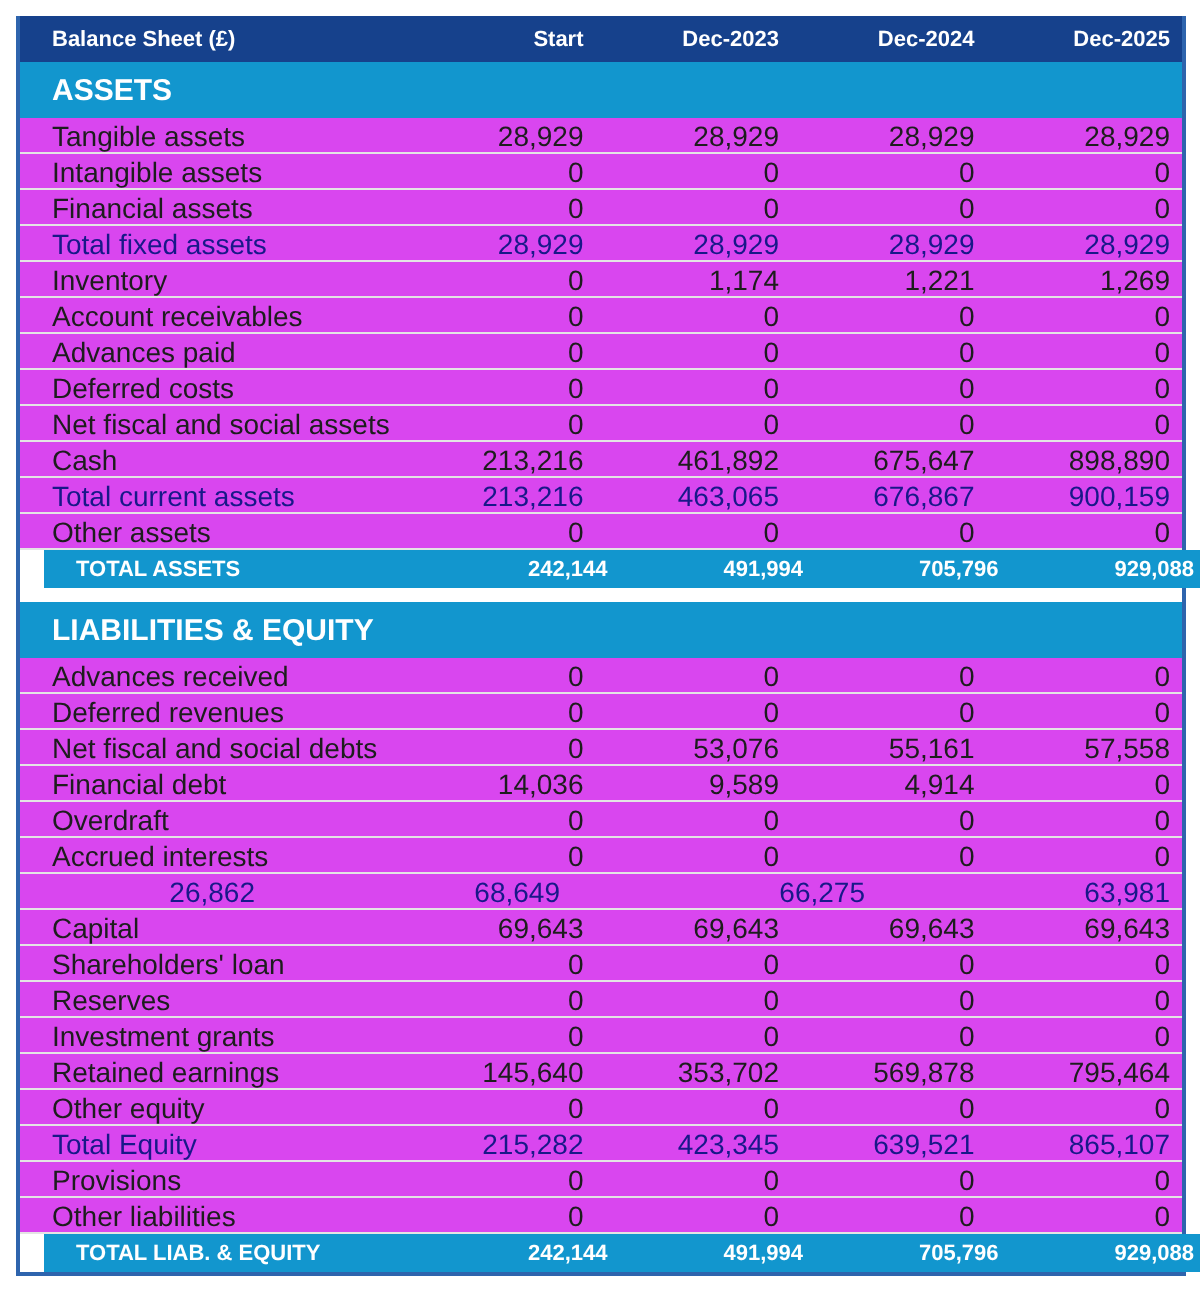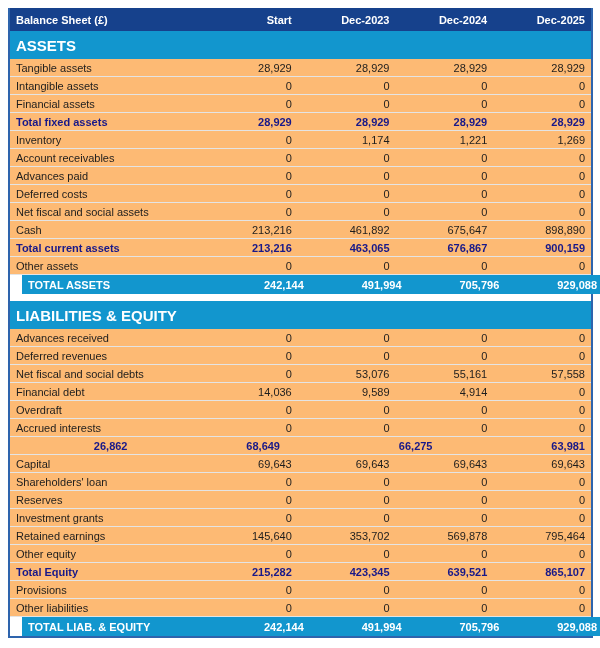--- a/index.html
+++ b/index.html
@@ -15,37 +15,37 @@
   html,body{width:600px;height:648px;background:#ffffff;overflow:hidden;
     font-family:"Liberation Sans", sans-serif;}
   .sheet{
     position:absolute;left:8px;top:8px;width:585px;
     border:2px solid var(--outer-border);
     border-top:none;
     background:#fff;
   }
   .row{display:flex;align-items:center;width:100%;}
   .cell{white-space:nowrap;overflow:hidden;}
-  .cell.label{width:190px;padding-left:6px;text-align:left;flex:none;}
+  .cell.label{width:190px;padding-left:16px;text-align:left;flex:none;}
   .cell.num{flex:1;text-align:right;padding-right:6px;}
   .header-row{
     height:23px;background:var(--header-bg);color:#ffffff;
     font-size:11px;font-weight:bold;
   }
   .section-row{
     height:28px;background:var(--section-bg);color:#ffffff;
     font-size:15px;font-weight:bold;
   }
   .data-row{
-    height:18px;font-size:11px;color:var(--body-text);
+    height:18px;font-size:14px;color:var(--body-text);
     border-bottom:1px solid var(--row-line);
-    background:#fdba74;
+    background:#d946ef;
   }
   .data-row.subtotal{
-    font-weight:bold;color:var(--subtotal-text);gap:29px;
+    font-weight:normal;color:var(--subtotal-text);gap:29px;
   }
   .total-row{
     height:19px;background:var(--total-bg);color:#ffffff;
     font-size:11px;font-weight:bold;margin-left:12px;
   }
   .section-gap{height:7px;background:#ffffff;}
 </style>
 </head>
 <body>
 

